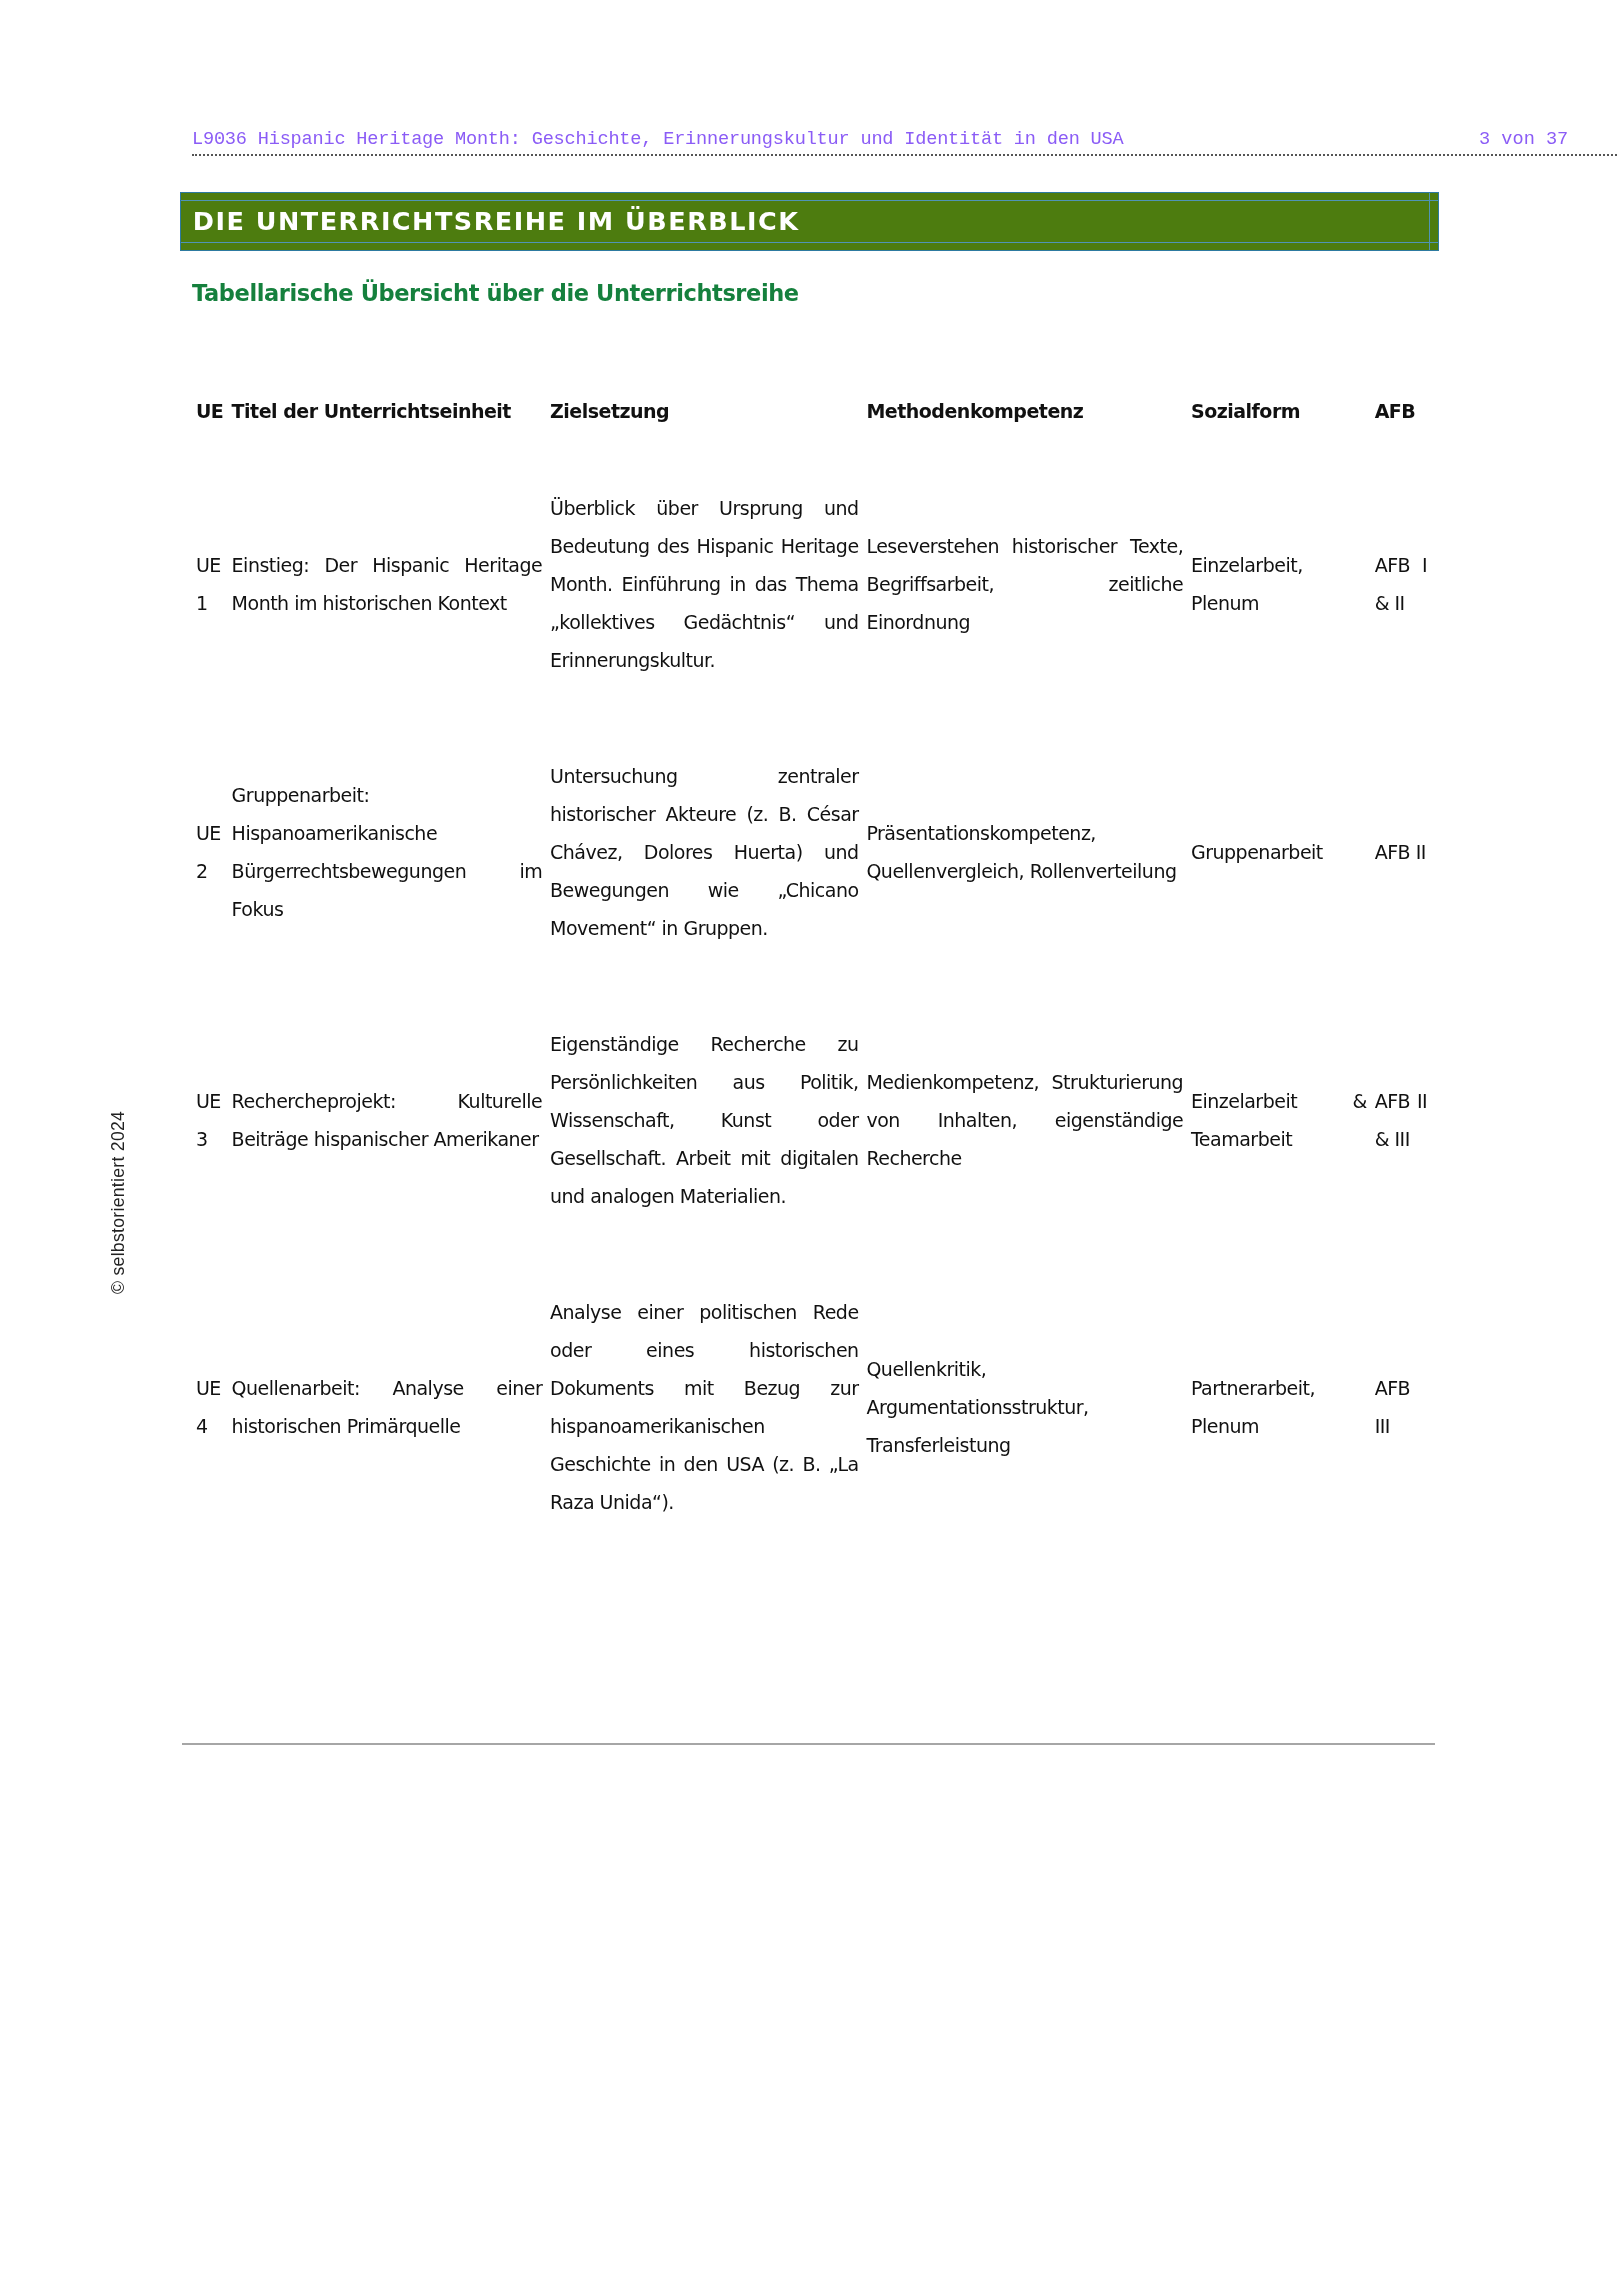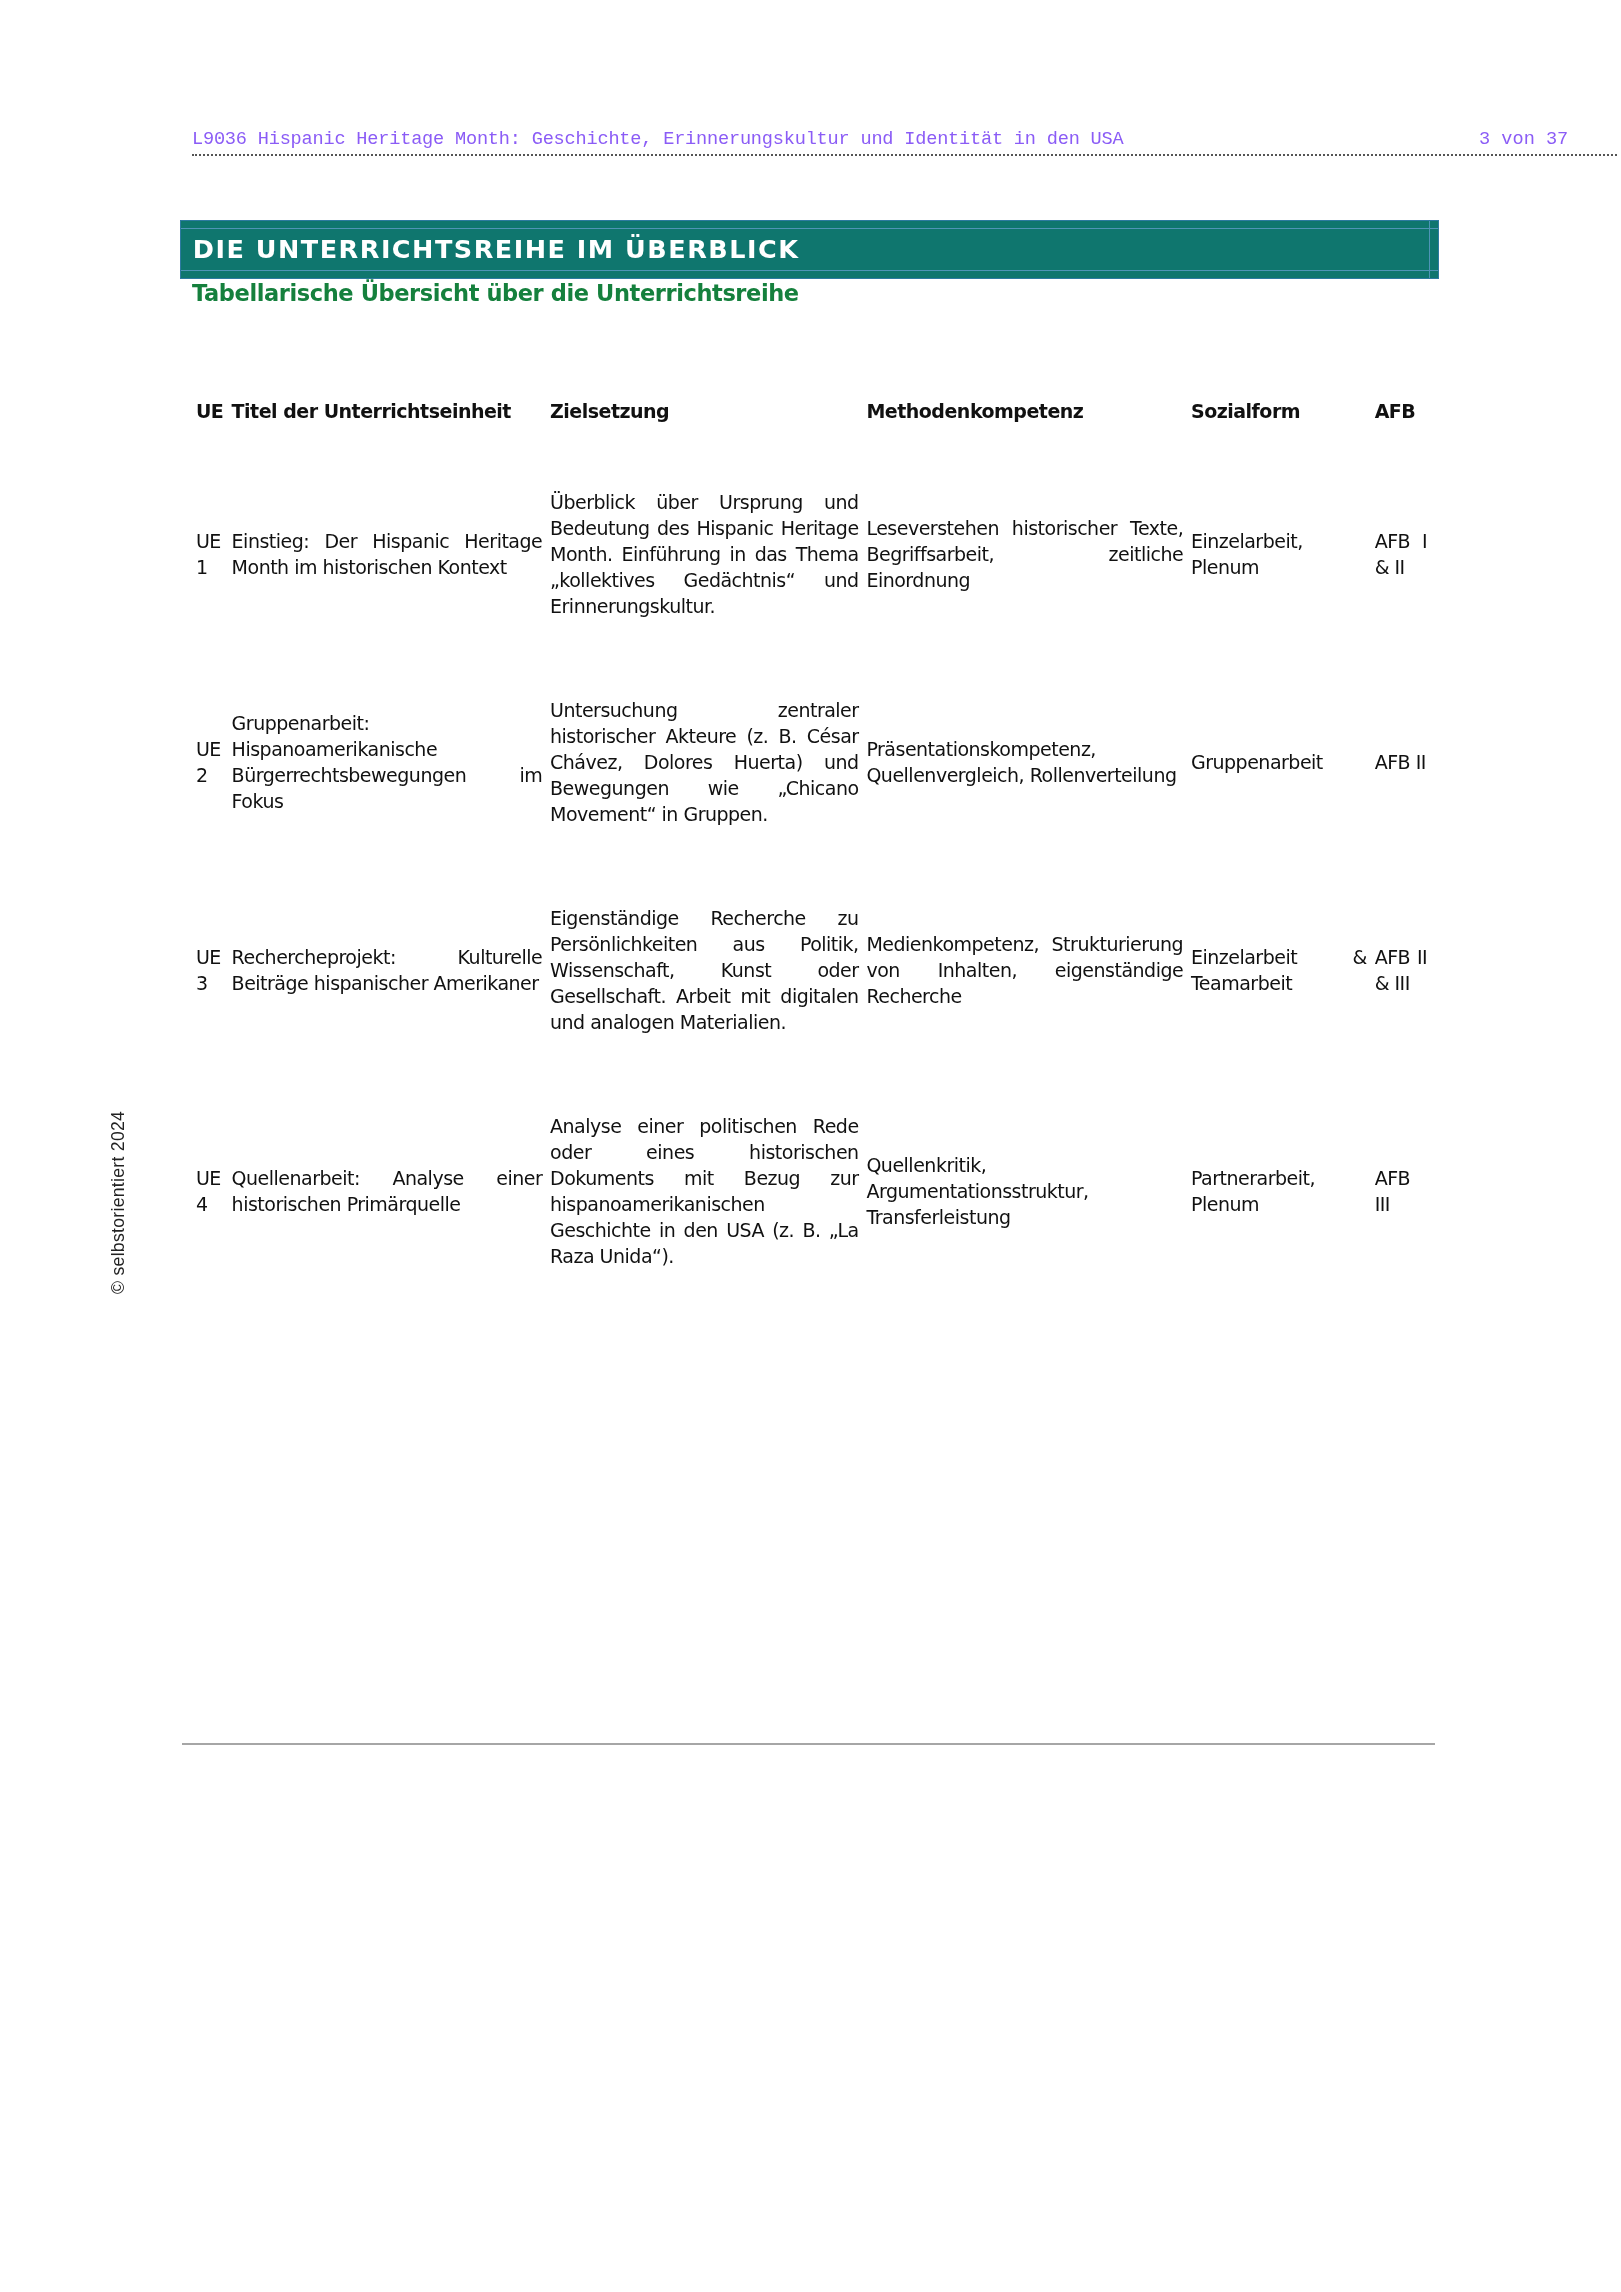--- a/index.html
+++ b/index.html
@@ -37,21 +37,21 @@
     letter-spacing: -0.4px;
   }
 
   .overview-table {
     position: absolute; left: 192px; top: 372px; width: 1239px;
     border-collapse: collapse; table-layout: fixed;
     font-family: "DejaVu Sans", sans-serif; font-size: 19px; color: #111;
   }
   .overview-table th, .overview-table td {
     padding: 0 3.9px 0 3.9px; vertical-align: middle; text-align: justify; text-align-last: left;
-    line-height: 26px; letter-spacing: -0.5px;
+    line-height: 38px; letter-spacing: -0.5px;
   }
   .overview-table th { font-weight: bold; text-align: left; height: 78px; line-height: 37px; }
   .overview-table td { padding-top: 39px; padding-bottom: 39px; }
   .overview-table tr.header-row th { padding-top: 0; padding-bottom: 0; }
   .col-ue { width: 35px; }
   .col-title { width: 312px; }
   .col-ziel { width: 310px; }
   .col-method { width: 318px; }
   .col-social { width: 180px; }
   .col-afb { width: 59px; }
@@ -70,21 +70,21 @@
 </head>
 <body>
 
 <div class="page">
 
   <div class="running-header">
     <span class="title">L9036 Hispanic Heritage Month: Geschichte, Erinnerungskultur und Identität in den USA</span>
     <span class="pageno">3 von 37</span>
   </div>
 
-  <div class="banner" style="background: #0f766e; margin-top: 28px;">
+  <div class="banner" style="background: #4d7c0f;">
     <span class="inner-edge"></span>
     <span class="text">DIE UNTERRICHTSREIHE IM ÜBERBLICK</span>
   </div>
 
   <div class="subtitle">Tabellarische Übersicht über die Unterrichtsreihe</div>
 
   <table class="overview-table">
     <colgroup>
       <col class="col-ue">
         <col class="col-title">

